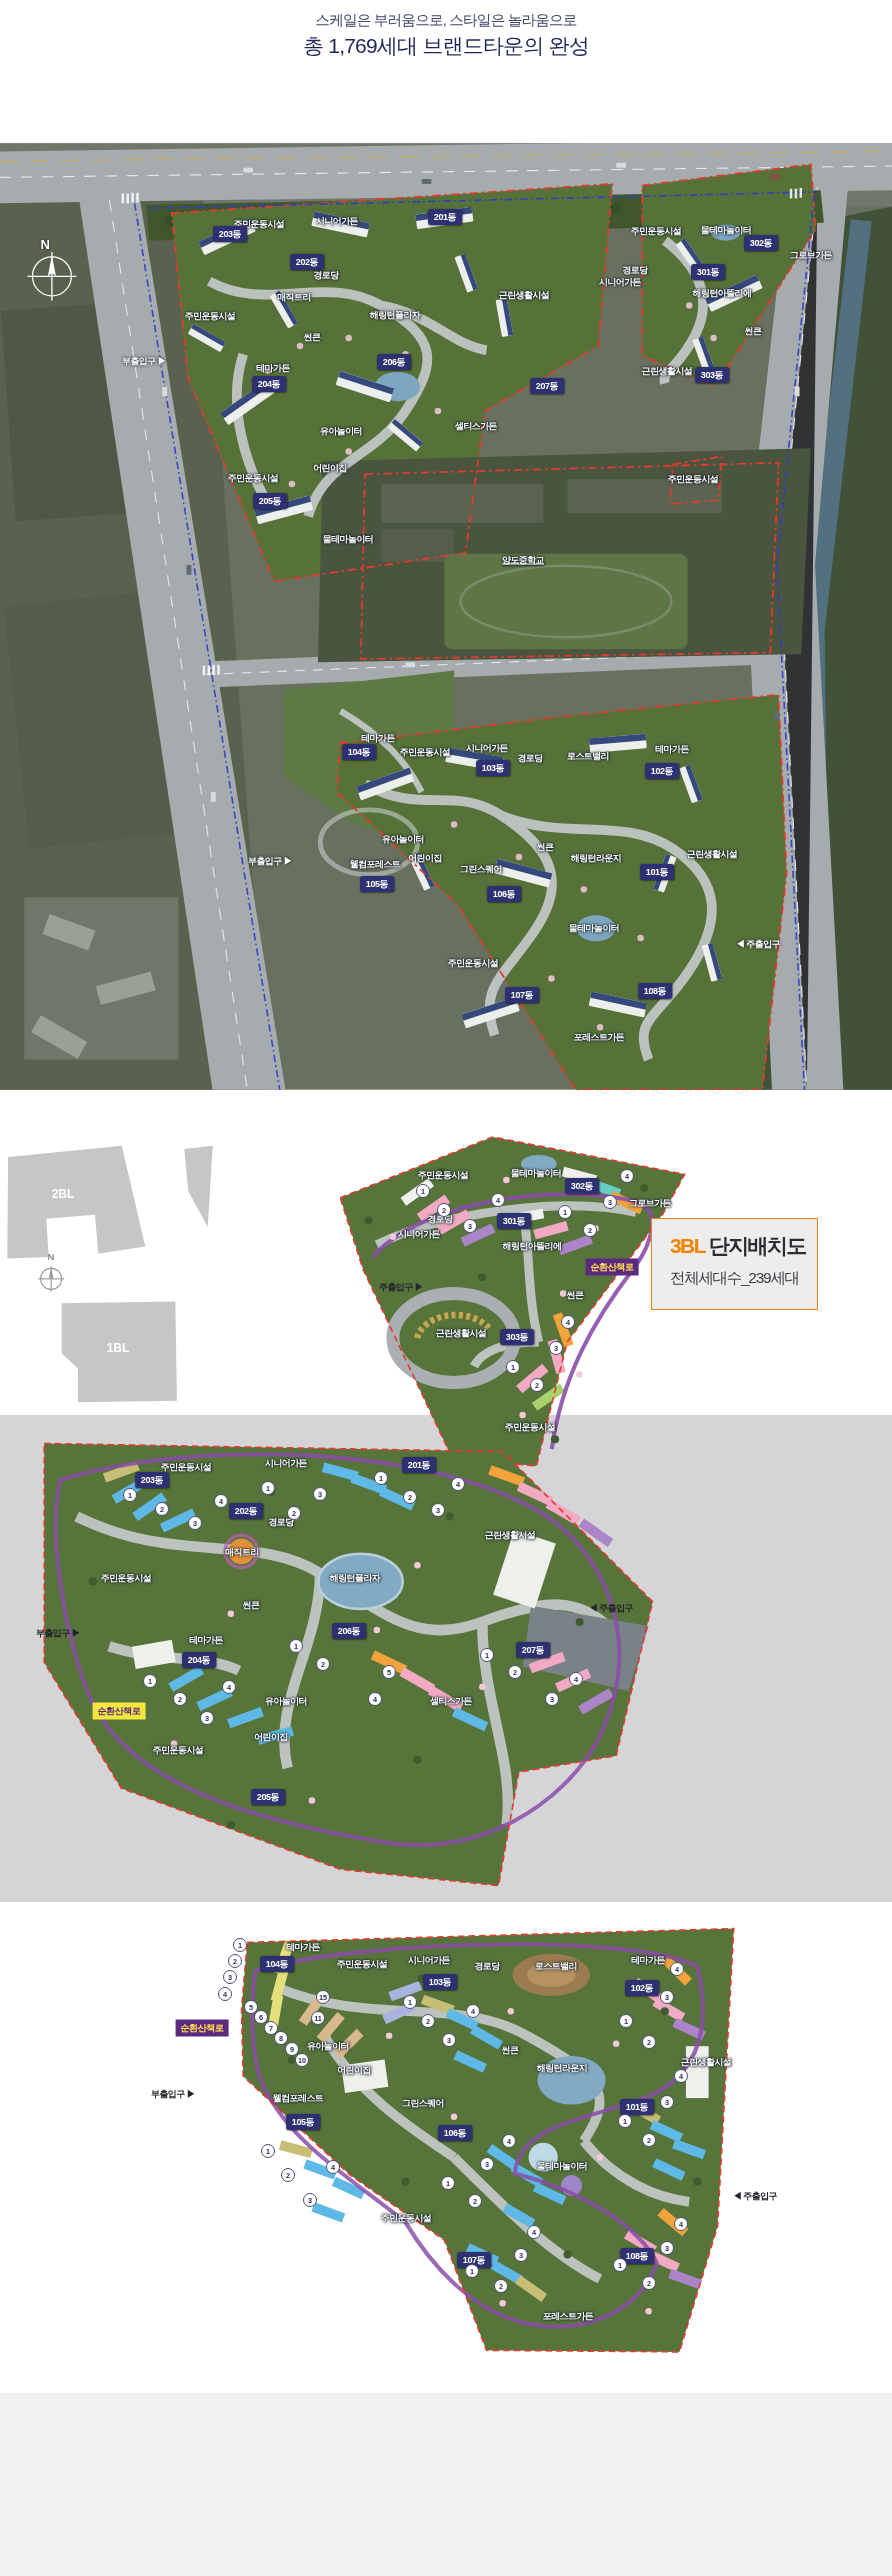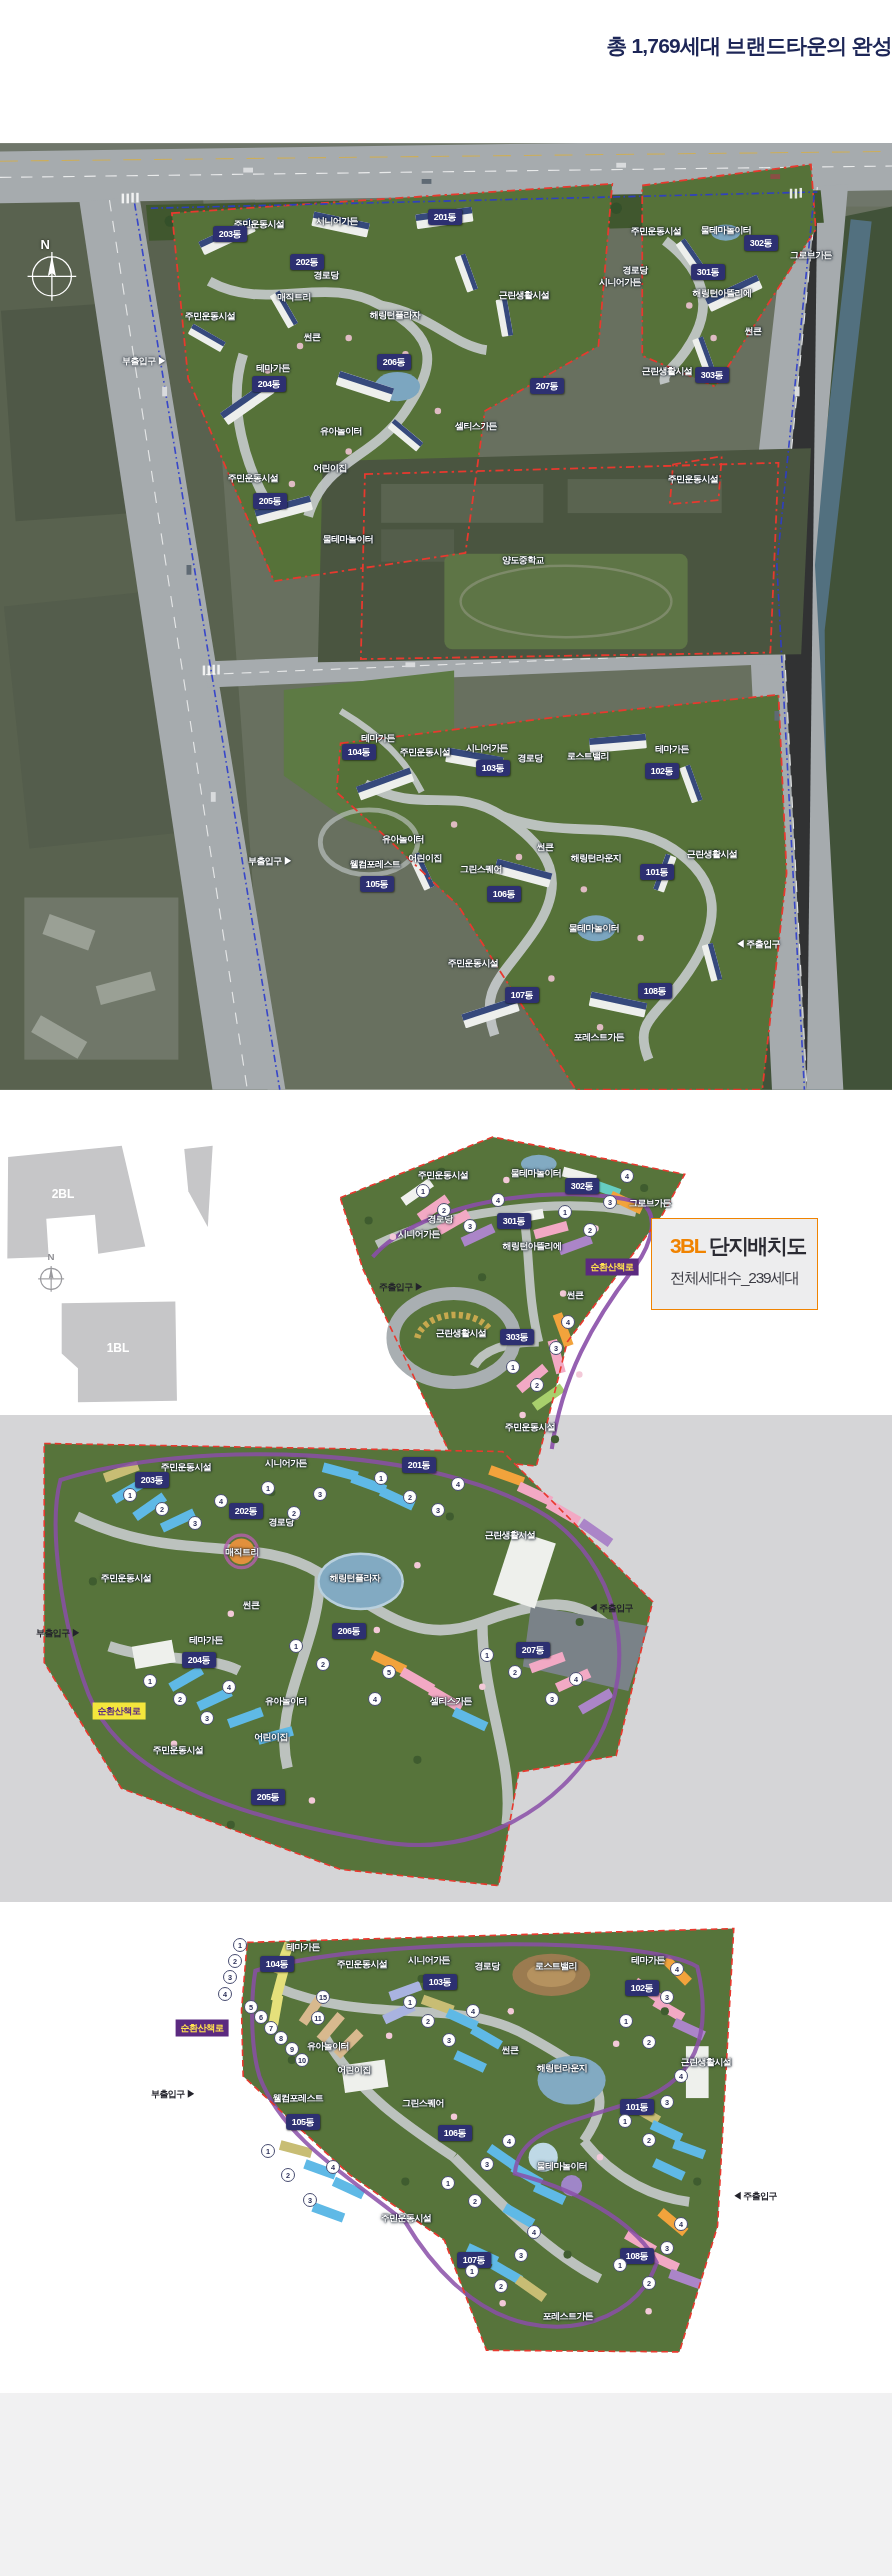--- a/index.html
+++ b/index.html
@@ -1,22 +1,22 @@
 <!DOCTYPE html>
 <html style="font-size:13px"><head>
 <meta charset="utf-8">
 <style>
   html,body{margin:0;padding:0;background:#fff;}
   .page{position:relative;width:892px;height:2576px;background:#fff;overflow:hidden;
         font-family:"Liberation Sans",sans-serif;}
   
   .hdr-sub{position:absolute;left:0;top:11.4px;width:892px;text-align:center;
            font-size:14.6px;letter-spacing:-0.8px;color:#3d4668;}
-  .hdr-title{position:absolute;left:0;top:32px;width:892px;text-align:right;
-           font-size:21px;font-weight:bold;letter-spacing:-0.8px;color:#1d2657;}
+  .hdr-title{position:absolute;left:0;top:32px;width:892px;text-align:center;
+           font-size:21px;font-weight:normal;letter-spacing:-0.8px;color:#1d2657;}
   
   .sec-band{position:absolute;left:0;top:1415px;width:892px;height:487px;background:#d5d5d7;}
   .footer{position:absolute;left:0;top:2393px;width:892px;height:183px;background:#f1f1f2;}
   
   .overlay{position:absolute;left:0;top:0;width:892px;height:2576px;pointer-events:none;}
   .overlay span{position:absolute;transform:translate(-50%,-50%);white-space:nowrap;}
   .map-label{color:#fff;font-size:9px;font-weight:bold;letter-spacing:-0.6px;
              text-shadow:0 0.8px 1.6px rgba(16,26,38,.95),0 0 3.2px rgba(16,26,38,.85),0.8px 0 1.6px rgba(16,26,38,.85);}
   .map-label.comp{font-size:13px;text-shadow:0 0.8px 2.4px rgba(0,0,0,.8);}
   .dong-badge{background:#2d3071;color:#fff;font-size:9px;font-weight:bold;letter-spacing:-0.4px;
@@ -39,20 +39,21 @@
   .ib-title{font-size:21px;font-weight:bold;letter-spacing:-1.6px;color:#2b2b33;}
   .ib-hh{margin-top:8px;font-size:15.4px;letter-spacing:-1.2px;color:#3c3c44;}
   .c-orange{color:#f08300;} .c-green{color:#69a233;} .c-purple{color:#8e4192;}
   svg{position:absolute;}
 </style>
 </head>
 <body>
 
 <div class="page">
 
+  <div class="hdr-sub">스케일은 부러움으로, 스타일은 놀라움으로</div>
   <div class="hdr-title">총 1,769세대 브랜드타운의 완성</div>
 
   <svg style="left:0;top:143px" width="892" height="947" viewBox="0 0 1100 1167">
     <defs>
       <g id="bl">
           <rect x="-35" y="-9" width="70" height="18" rx="1.5" fill="#edefec"></rect>
           <rect x="-35" y="-9" width="70" height="8" fill="#36497c"></rect>
         </g>
       <g id="bs">
           <rect x="-23" y="-7" width="46" height="14" rx="1.5" fill="#edefec"></rect>
@@ -441,21 +442,21 @@
       <span class="map-label" style="left: 210px; top: 316px;">주민운동시설</span>
       <span class="map-label" style="left: 726px; top: 230px;">물테마놀이터</span>
       <span class="map-label" style="left: 656px; top: 231px;">주민운동시설</span>
       <span class="map-label" style="left: 811px; top: 255px;">그로브가든</span>
       <span class="map-label" style="left: 635px; top: 270px;">경로당</span>
       <span class="map-label" style="left: 620px; top: 282px;">시니어가든</span>
       <span class="map-label" style="left: 722px; top: 293px;">해링턴아뜰리에</span>
       <span class="map-label" style="left: 667px; top: 371px;">근린생활시설</span>
       <span class="map-label" style="left: 693px; top: 479px;">주민운동시설</span>
       <span class="map-label" style="left: 753px; top: 331px;">썬큰</span>
-      <span class="map-label" style="left: 523px; top: 560px;">양도중학교</span>
+      <span class="map-label" style="left: 523px; top: 560px; text-decoration: underline;">양도중학교</span>
       <span class="map-label" style="left: 378px; top: 738px;">테마가든</span>
       <span class="map-label" style="left: 425px; top: 752px;">주민운동시설</span>
       <span class="map-label" style="left: 487px; top: 748px;">시니어가든</span>
       <span class="map-label" style="left: 530px; top: 758px;">경로당</span>
       <span class="map-label" style="left: 588px; top: 756px;">로스트밸리</span>
       <span class="map-label" style="left: 672px; top: 749px;">테마가든</span>
       <span class="map-label" style="left: 403px; top: 839px;">유아놀이터</span>
       <span class="map-label" style="left: 425px; top: 858px;">어린이집</span>
       <span class="map-label" style="left: 545px; top: 847px;">썬큰</span>
       <span class="map-label" style="left: 596px; top: 858px;">해링턴라운지</span>

